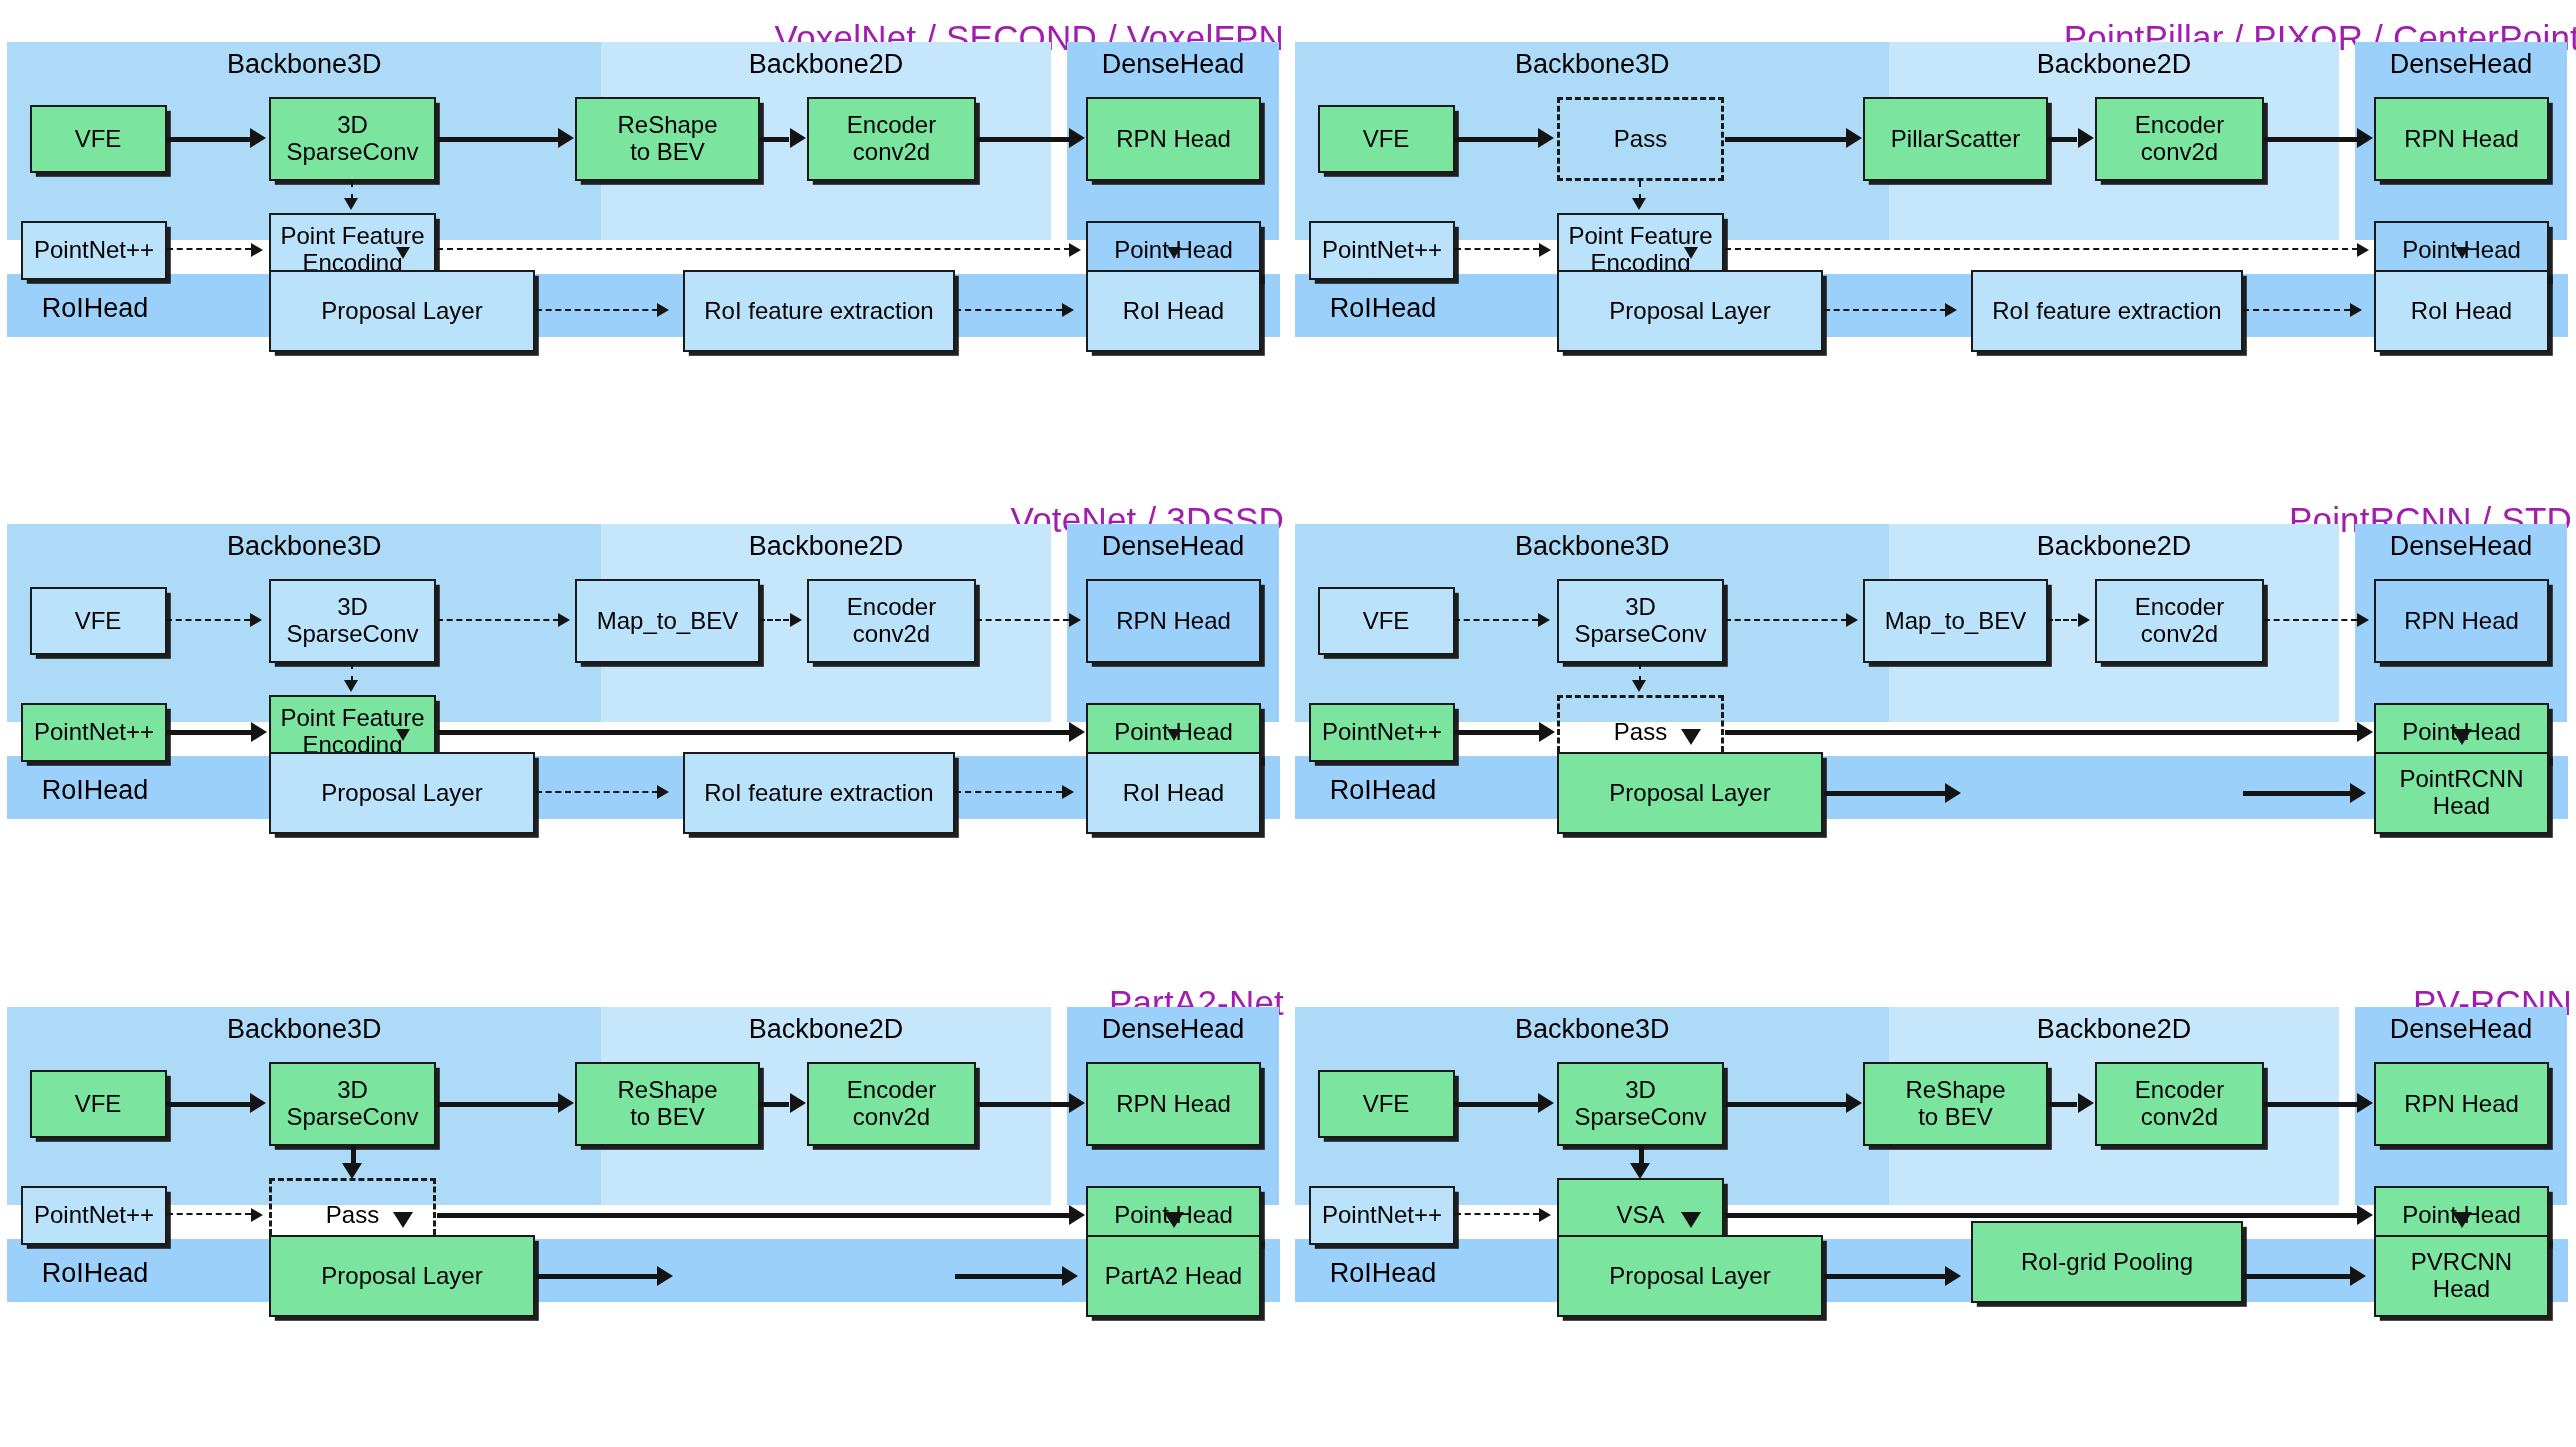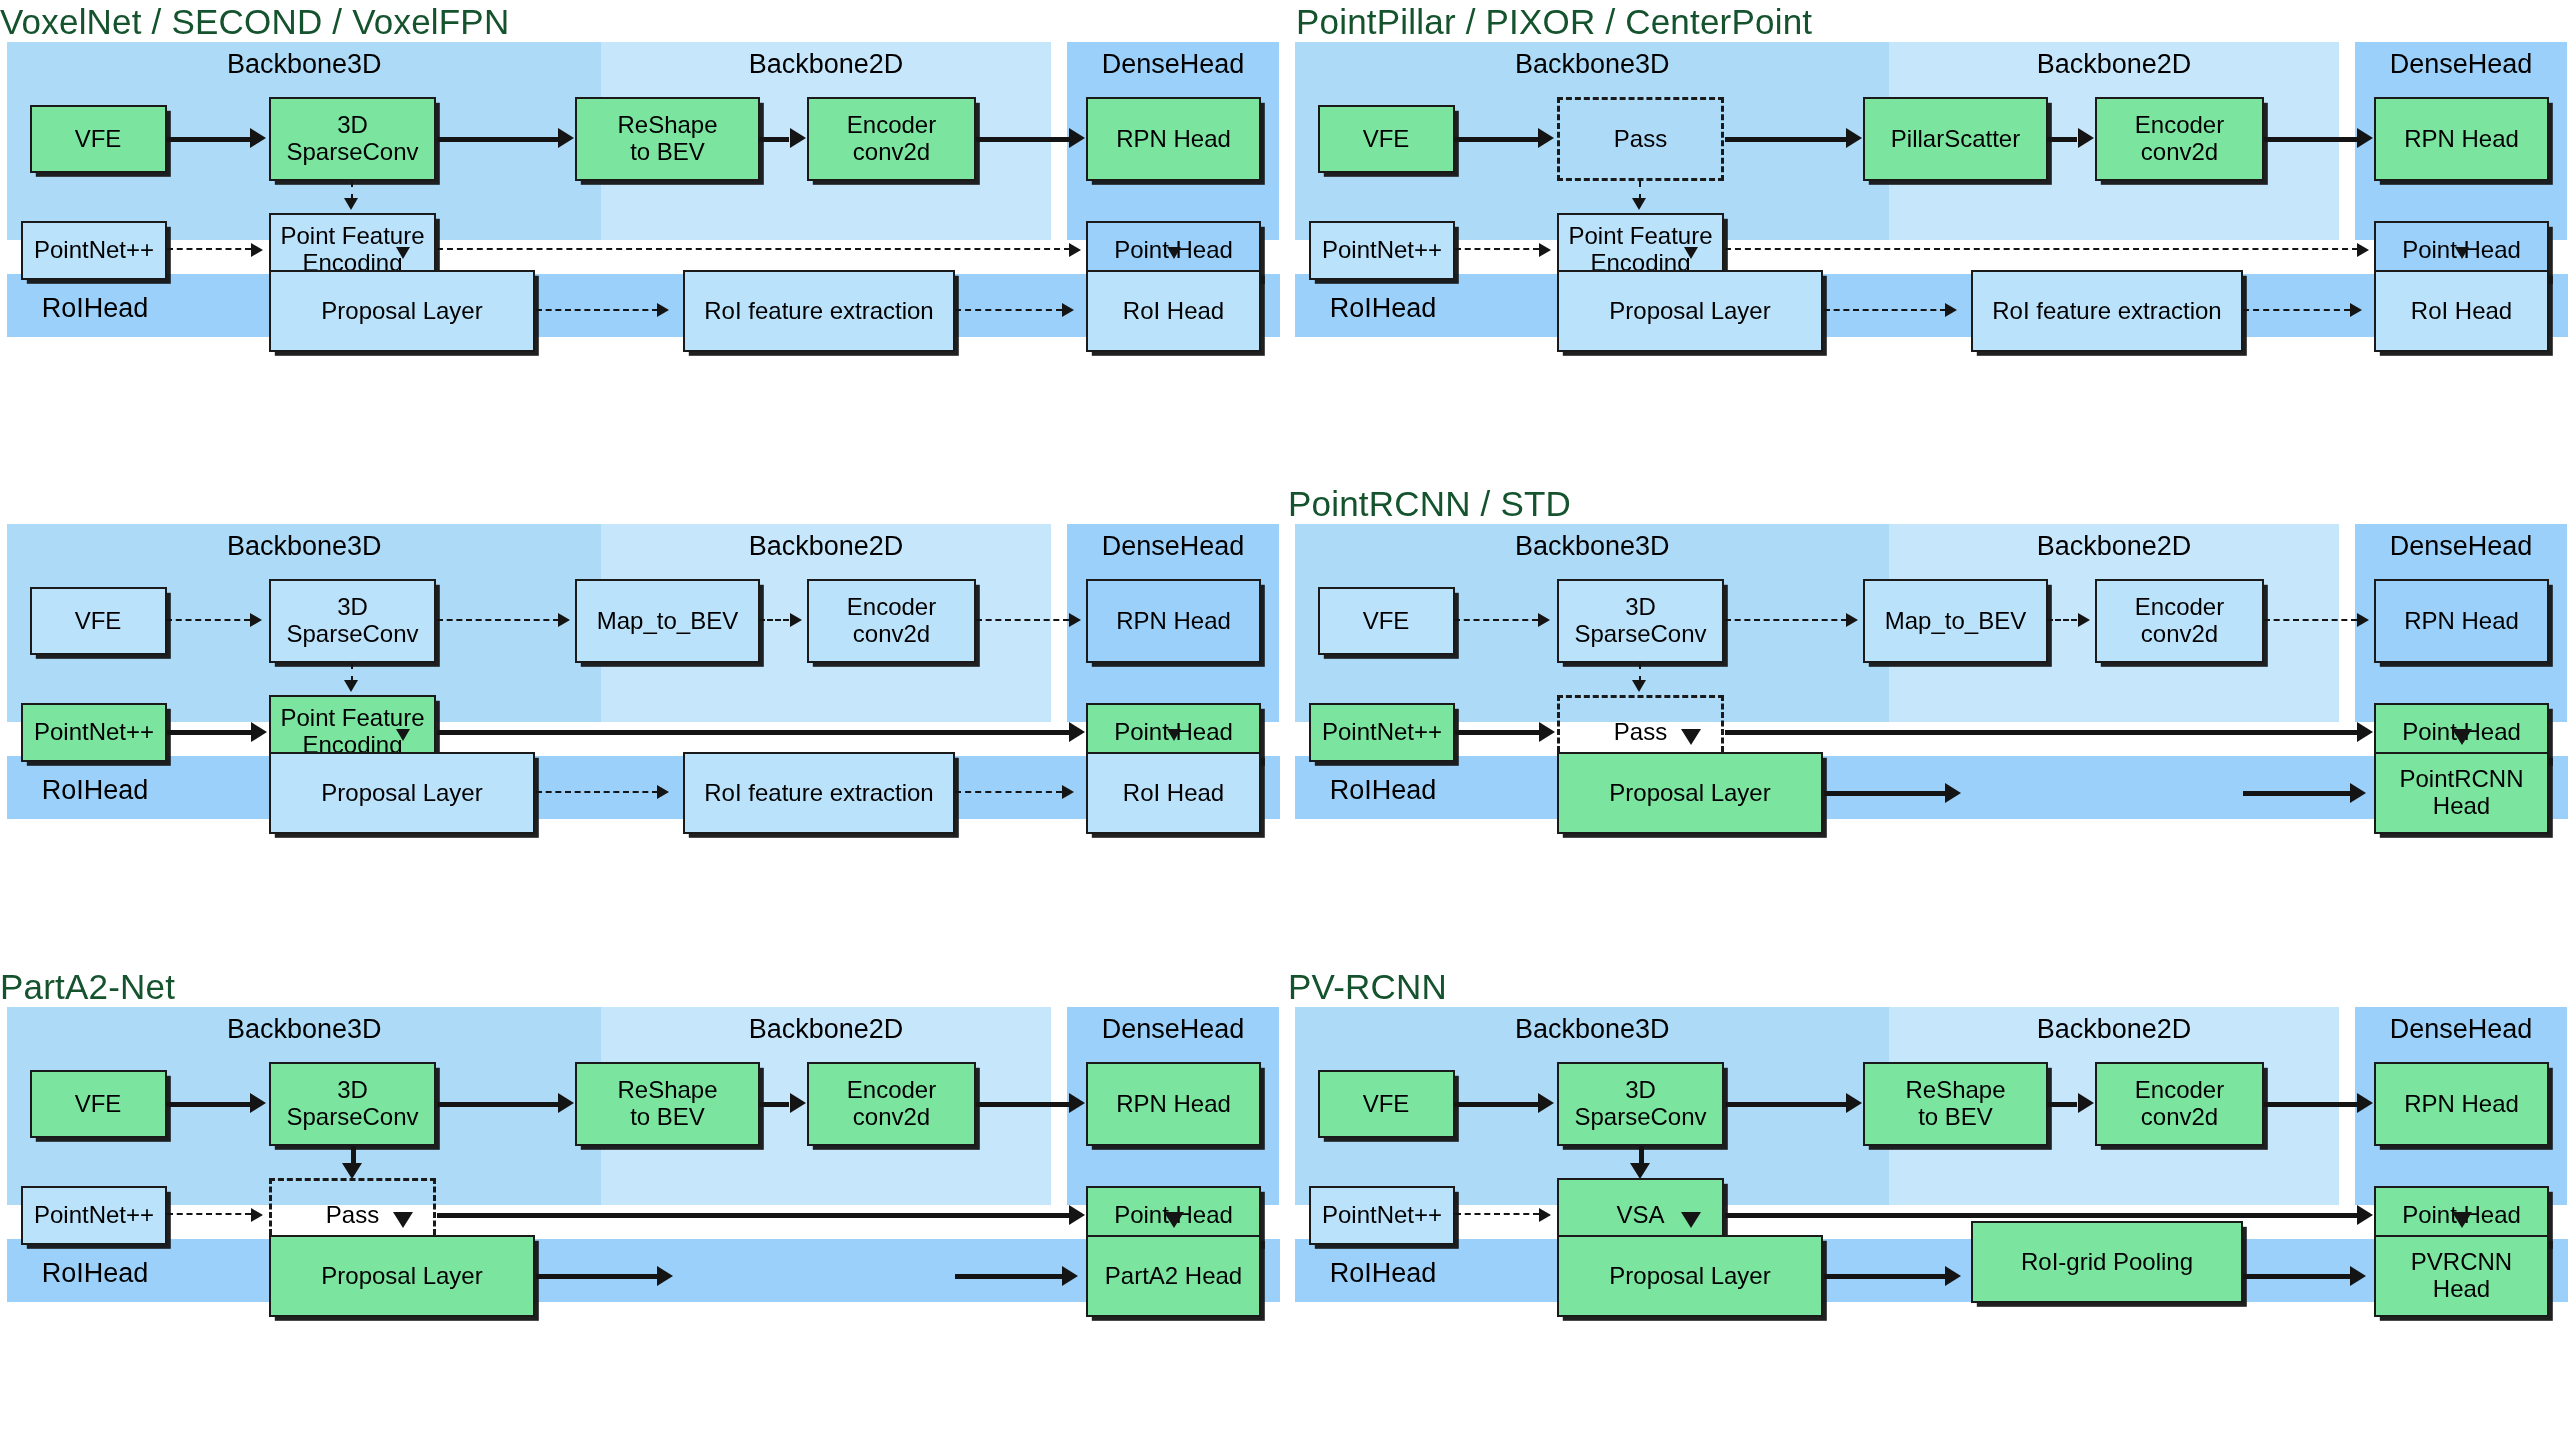--- a/index.html
+++ b/index.html
@@ -1,20 +1,20 @@
 <!DOCTYPE html>
 <html style="font-size:15px"><head>
 <meta charset="utf-8">
 <style>
   html,body{margin:0;padding:0;background:#fff;}
   body{width:2576px;height:1448px;font-family:"Liberation Sans",sans-serif;overflow:hidden;}
   #stage{position:relative;width:2576px;height:1448px;}
 
   .panel{position:absolute;}
-  .ptitle{position:absolute;width:100%;text-align:left;font-size:35px;color:#14532d;font-weight:400;letter-spacing:0.2px;}
+  .ptitle{position:absolute;width:100%;text-align:right;font-size:35px;color:#a21caf;font-weight:400;letter-spacing:0.2px;margin-top:16px;}
 
   .zone{position:absolute;}
   .zone-b3d{background:#ACDAF7;}
   .zone-b2d{background:#C6E6FB;}
   .zone-dh{background:#9BD0FA;}
   .zone-roi{background:#9BD0FA;}
 
   .zlabel{position:absolute;font-size:27px;color:#000;text-align:center;white-space:nowrap;}
 
   .node{position:absolute;box-sizing:border-box;display:flex;align-items:center;justify-content:center;
@@ -173,20 +173,21 @@
       <div class="dl v thin-v" style="left: 402px; top: 287px;"></div>
       <div class="ar sm-down" style="left: 396px; top: 247px;"></div>
       <div class="dl v thin-v" style="left: 1174px; top: 282px;"></div>
       <div class="ar sm-down" style="left: 1167px; top: 247px;"></div>
       <div class="dl h thin-h" style="left: 536px; top: 309px; width: 122px; border-top-width: 2.9px;"></div>
       <div class="ar sm-right" style="left: 657px; top: 303px;"></div>
       <div class="dl h thin-h" style="left: 955px; top: 309px; width: 107px; border-top-width: 2.9px;"></div>
       <div class="ar sm-right" style="left: 1062px; top: 303px;"></div>
     </div>
     <div class="panel" style="left: 0px; top: 482px; width: 1284px; height: 476px;">
+      <div class="ptitle" style="left: 0px; top: 1.9px;">VoteNet / 3DSSD</div>
       <div class="zone zone-b3d" style="left: 6.7px; top: 42px; width: 595px; height: 198px;"></div>
       <div class="zone zone-b2d" style="left: 601px; top: 42px; width: 450px; height: 198px;"></div>
       <div class="zone zone-dh" style="left: 1067px; top: 42px; width: 212px; height: 198px;"></div>
       <div class="zlabel" style="left: 6.7px; top: 49px; width: 595px;">Backbone3D</div>
       <div class="zlabel" style="left: 601px; top: 49px; width: 450px;">Backbone2D</div>
       <div class="zlabel" style="left: 1067px; top: 49px; width: 212px;">DenseHead</div>
       <div class="zone zone-roi" style="left: 6.7px; top: 274px; width: 1273px; height: 63px;"></div>
       <div class="zlabel" style="left: 19px; top: 293px; width: 152px; text-align: center;">RoIHead</div>
       <div class="node solid bluebox" style="left: 29.5px; top: 105px; width: 137px; height: 68px;">
         <span>VFE</span>

